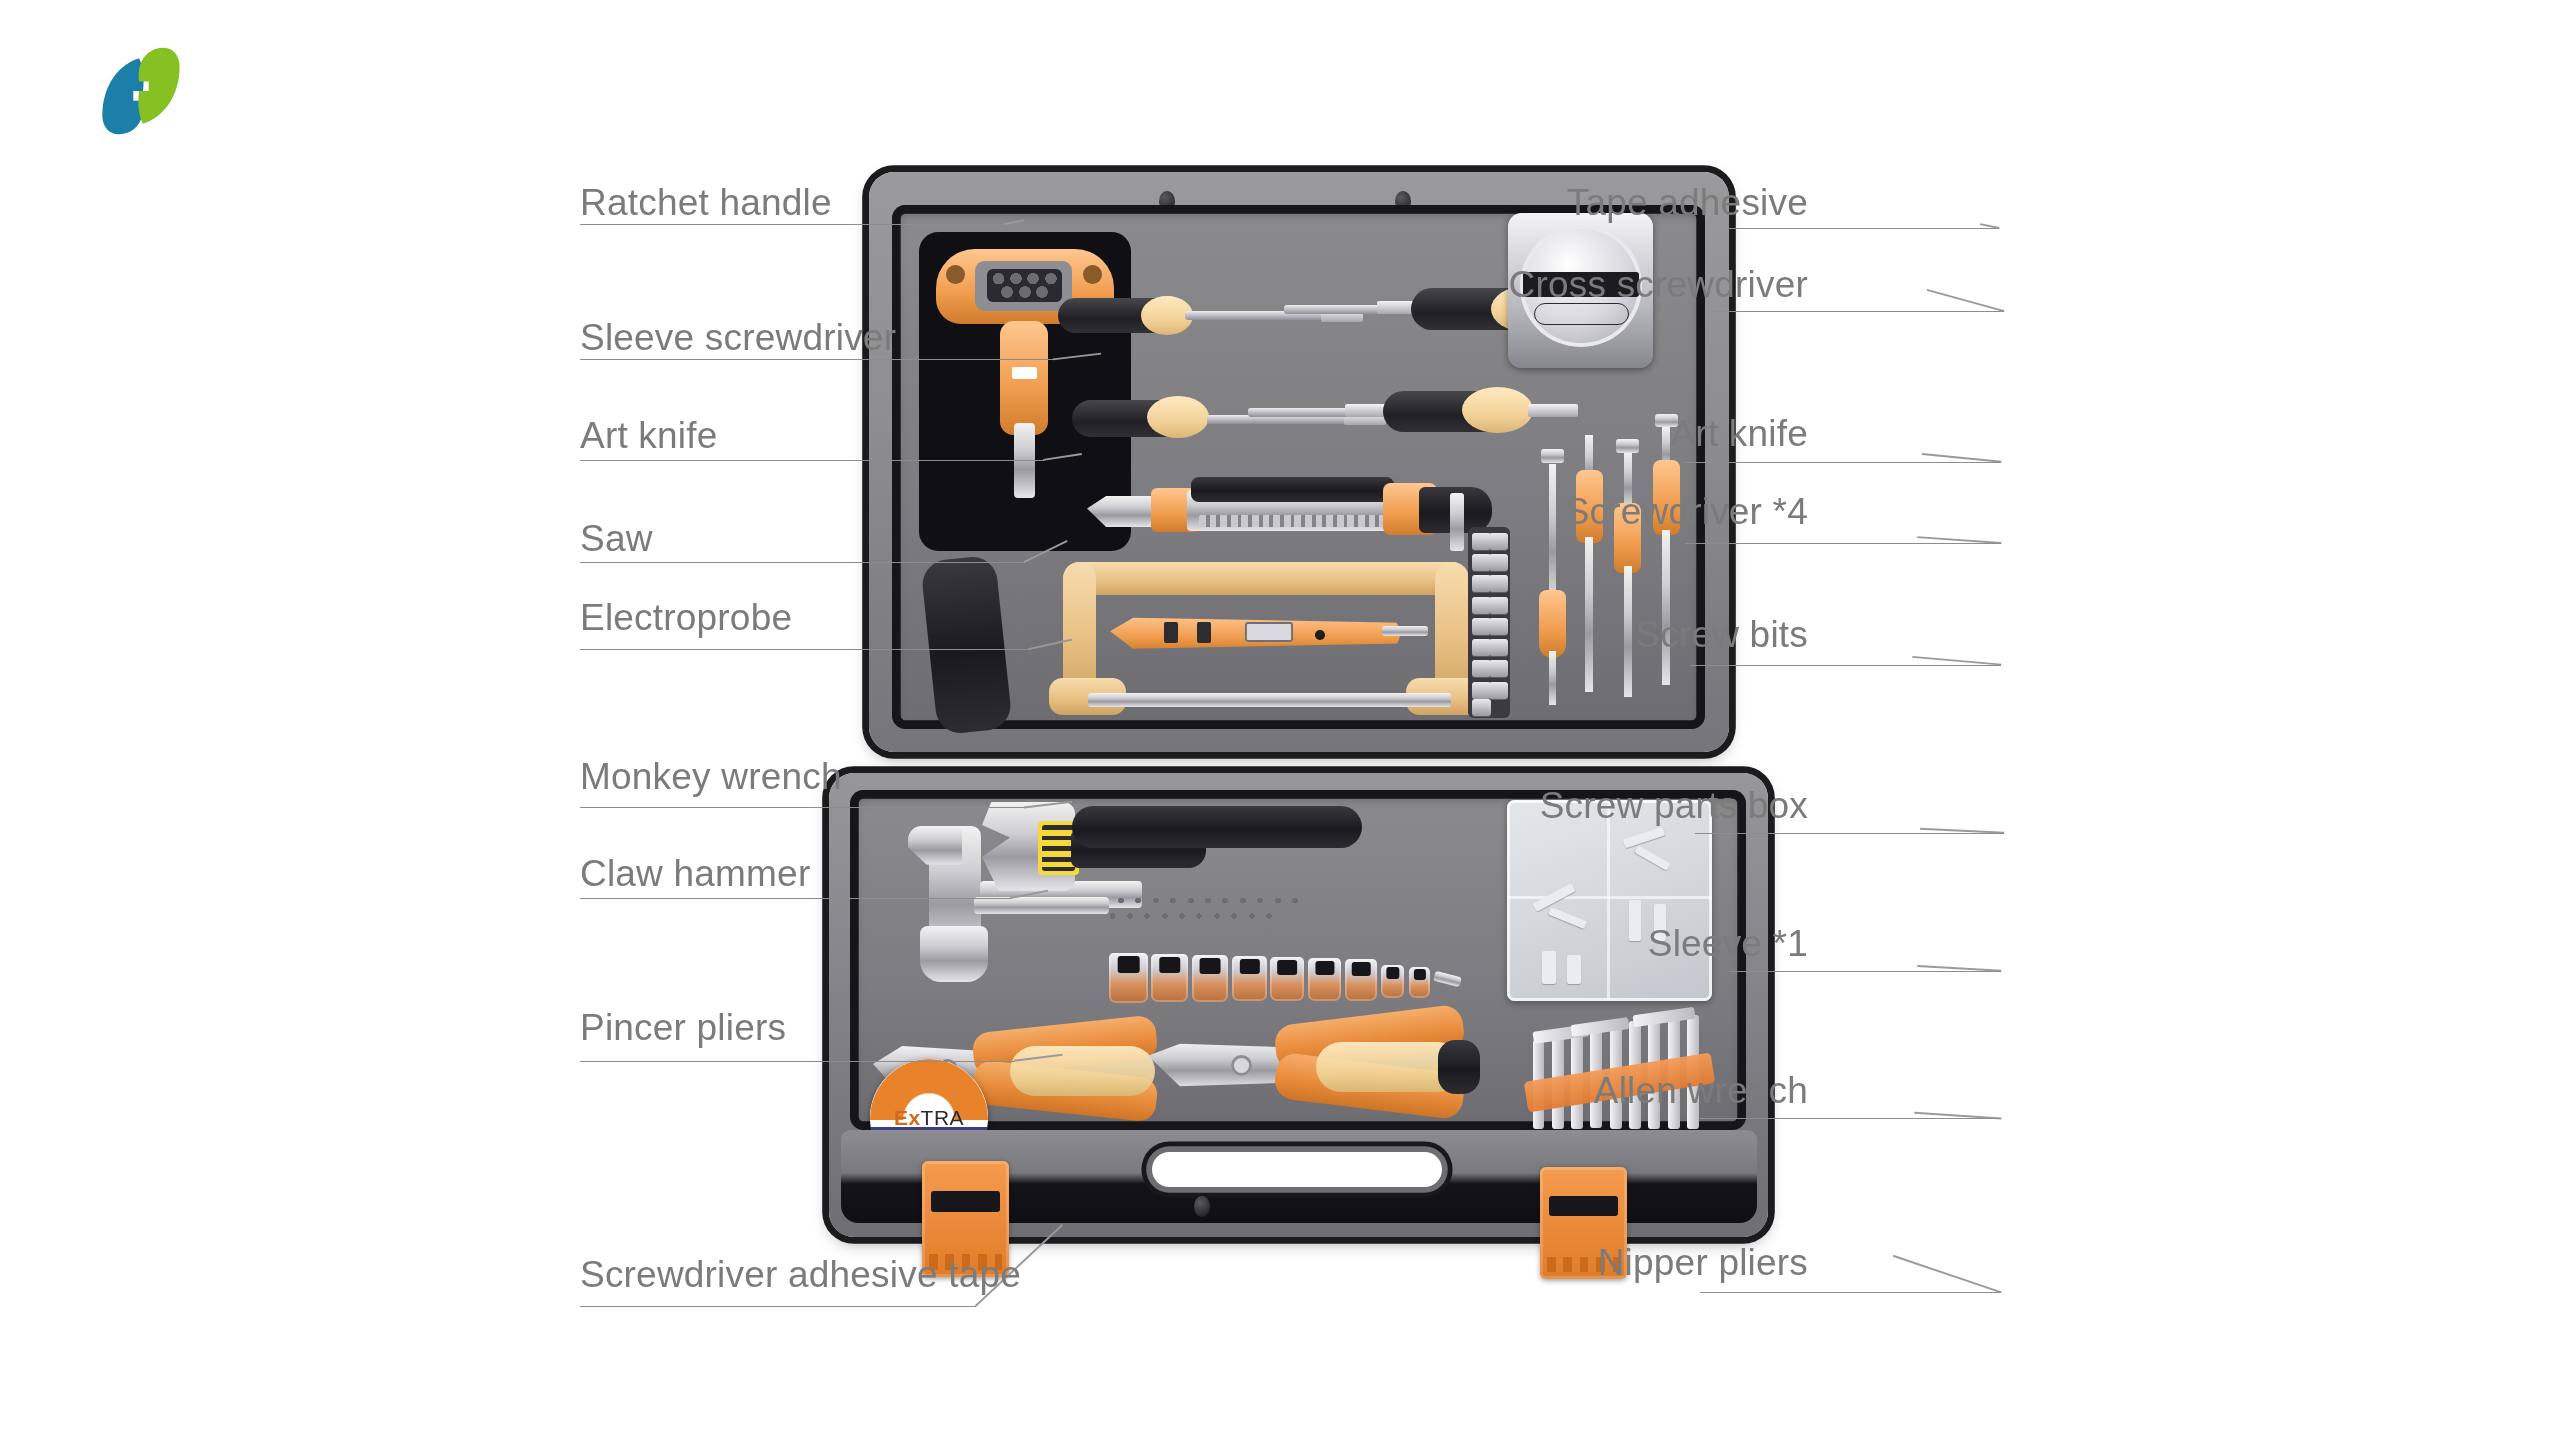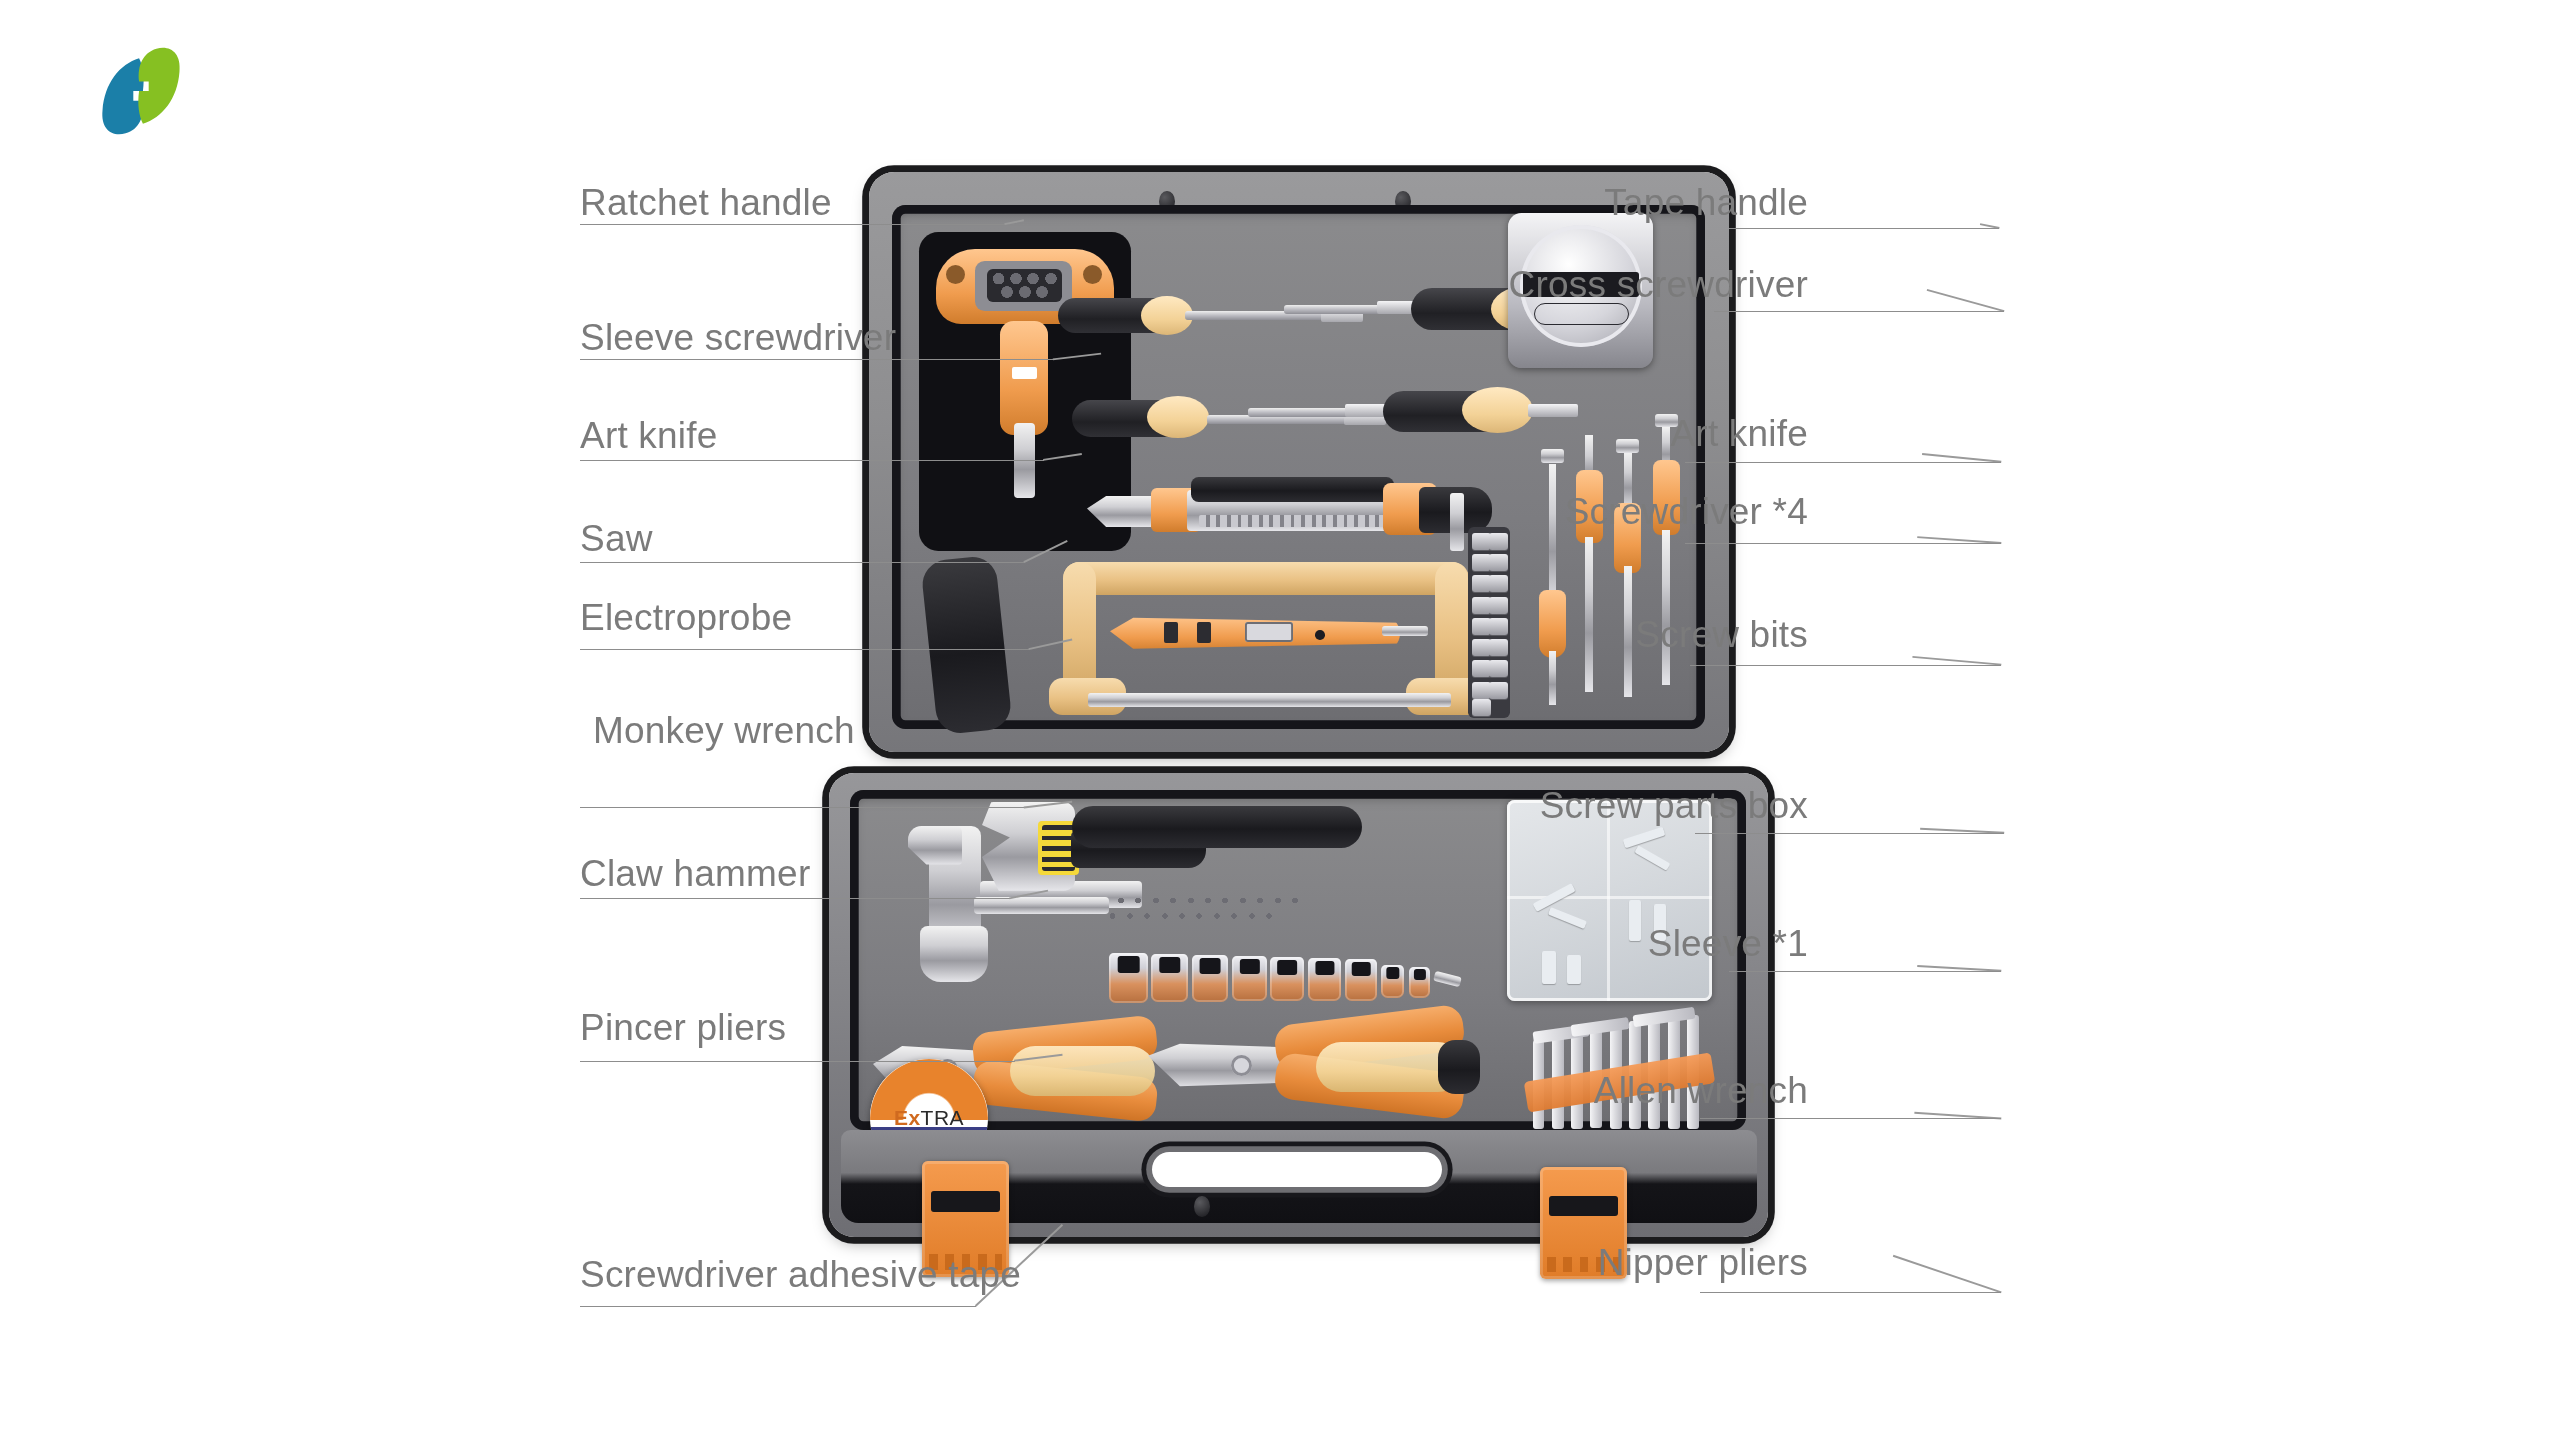--- a/index.html
+++ b/index.html
@@ -447,26 +447,26 @@
     <div class="rule" style="left:1729px;top:971px;width:272px;"></div>
     <div class="rule" style="left:1700px;top:1118px;width:301px;"></div>
     <div class="rule" style="left:1700px;top:1292px;width:301px;"></div>
   </div>
 
   <div class="cal l" style="left:580px;top:184px;">Ratchet handle</div>
   <div class="cal l" style="left:580px;top:319px;">Sleeve screwdriver</div>
   <div class="cal l" style="left:580px;top:417px;">Art knife</div>
   <div class="cal l" style="left:580px;top:520px;">Saw</div>
   <div class="cal l" style="left:580px;top:599px;">Electroprobe</div>
-  <div class="cal l" style="left:580px;top:712px;margin-left:13px;">Monkey wrench</div>
+  <div class="cal l" style="left:580px;top:758px;">Monkey wrench</div>
   <div class="cal l" style="left:580px;top:855px;">Claw hammer</div>
   <div class="cal l" style="left:580px;top:1009px;">Pincer pliers</div>
   <div class="cal l" style="left:580px;top:1256px;">Screwdriver adhesive tape</div>
 
-  <div class="cal r" style="right:768px;top:184px;">Tape handle</div>
+  <div class="cal r" style="right:768px;top:184px;">Tape adhesive</div>
   <div class="cal r" style="right:768px;top:266px;">Cross screwdriver</div>
   <div class="cal r" style="right:768px;top:415px;">Art knife</div>
   <div class="cal r" style="right:768px;top:493px;">Screwdriver *4</div>
   <div class="cal r" style="right:768px;top:616px;">Screw bits</div>
   <div class="cal r" style="right:768px;top:787px;">Screw parts box</div>
   <div class="cal r" style="right:768px;top:925px;">Sleeve *1</div>
   <div class="cal r" style="right:768px;top:1072px;">Allen wrench</div>
   <div class="cal r" style="right:768px;top:1244px;">Nipper pliers</div>
 
 

